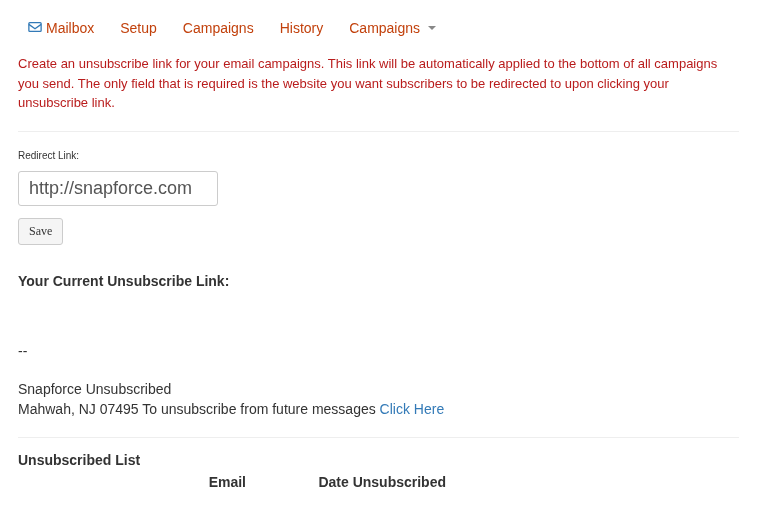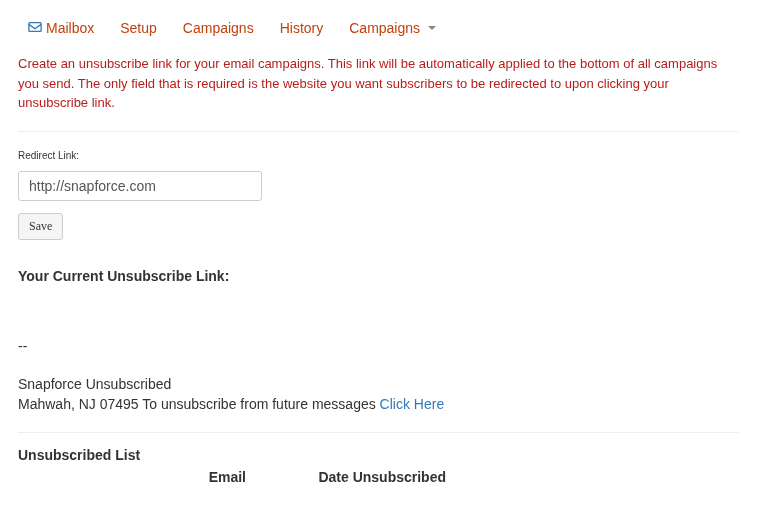--- a/index.html
+++ b/index.html
@@ -56,25 +56,25 @@
       border-top: 1px solid #eee;
       margin: 10px 0 18px 0;
     }
     .form-label {
       font-size: 10px;
       color: #333;
       margin-bottom: 10px;
       display: block;
     }
     .text-input {
-      width: 244px;
+      width: 200px;
       padding: 6px 10px;
       border: 1px solid #ccc;
       border-radius: 3px;
-      font-size: 14px;
+      font-size: 18px;
       color: #555;
       margin-bottom: 12px;
       display: block;
     }
     .save-btn {
       background: #f5f5f5;
       border: 1px solid #ccc;
       border-radius: 3px;
       padding: 5px 10px;
       font-size: 12px;

